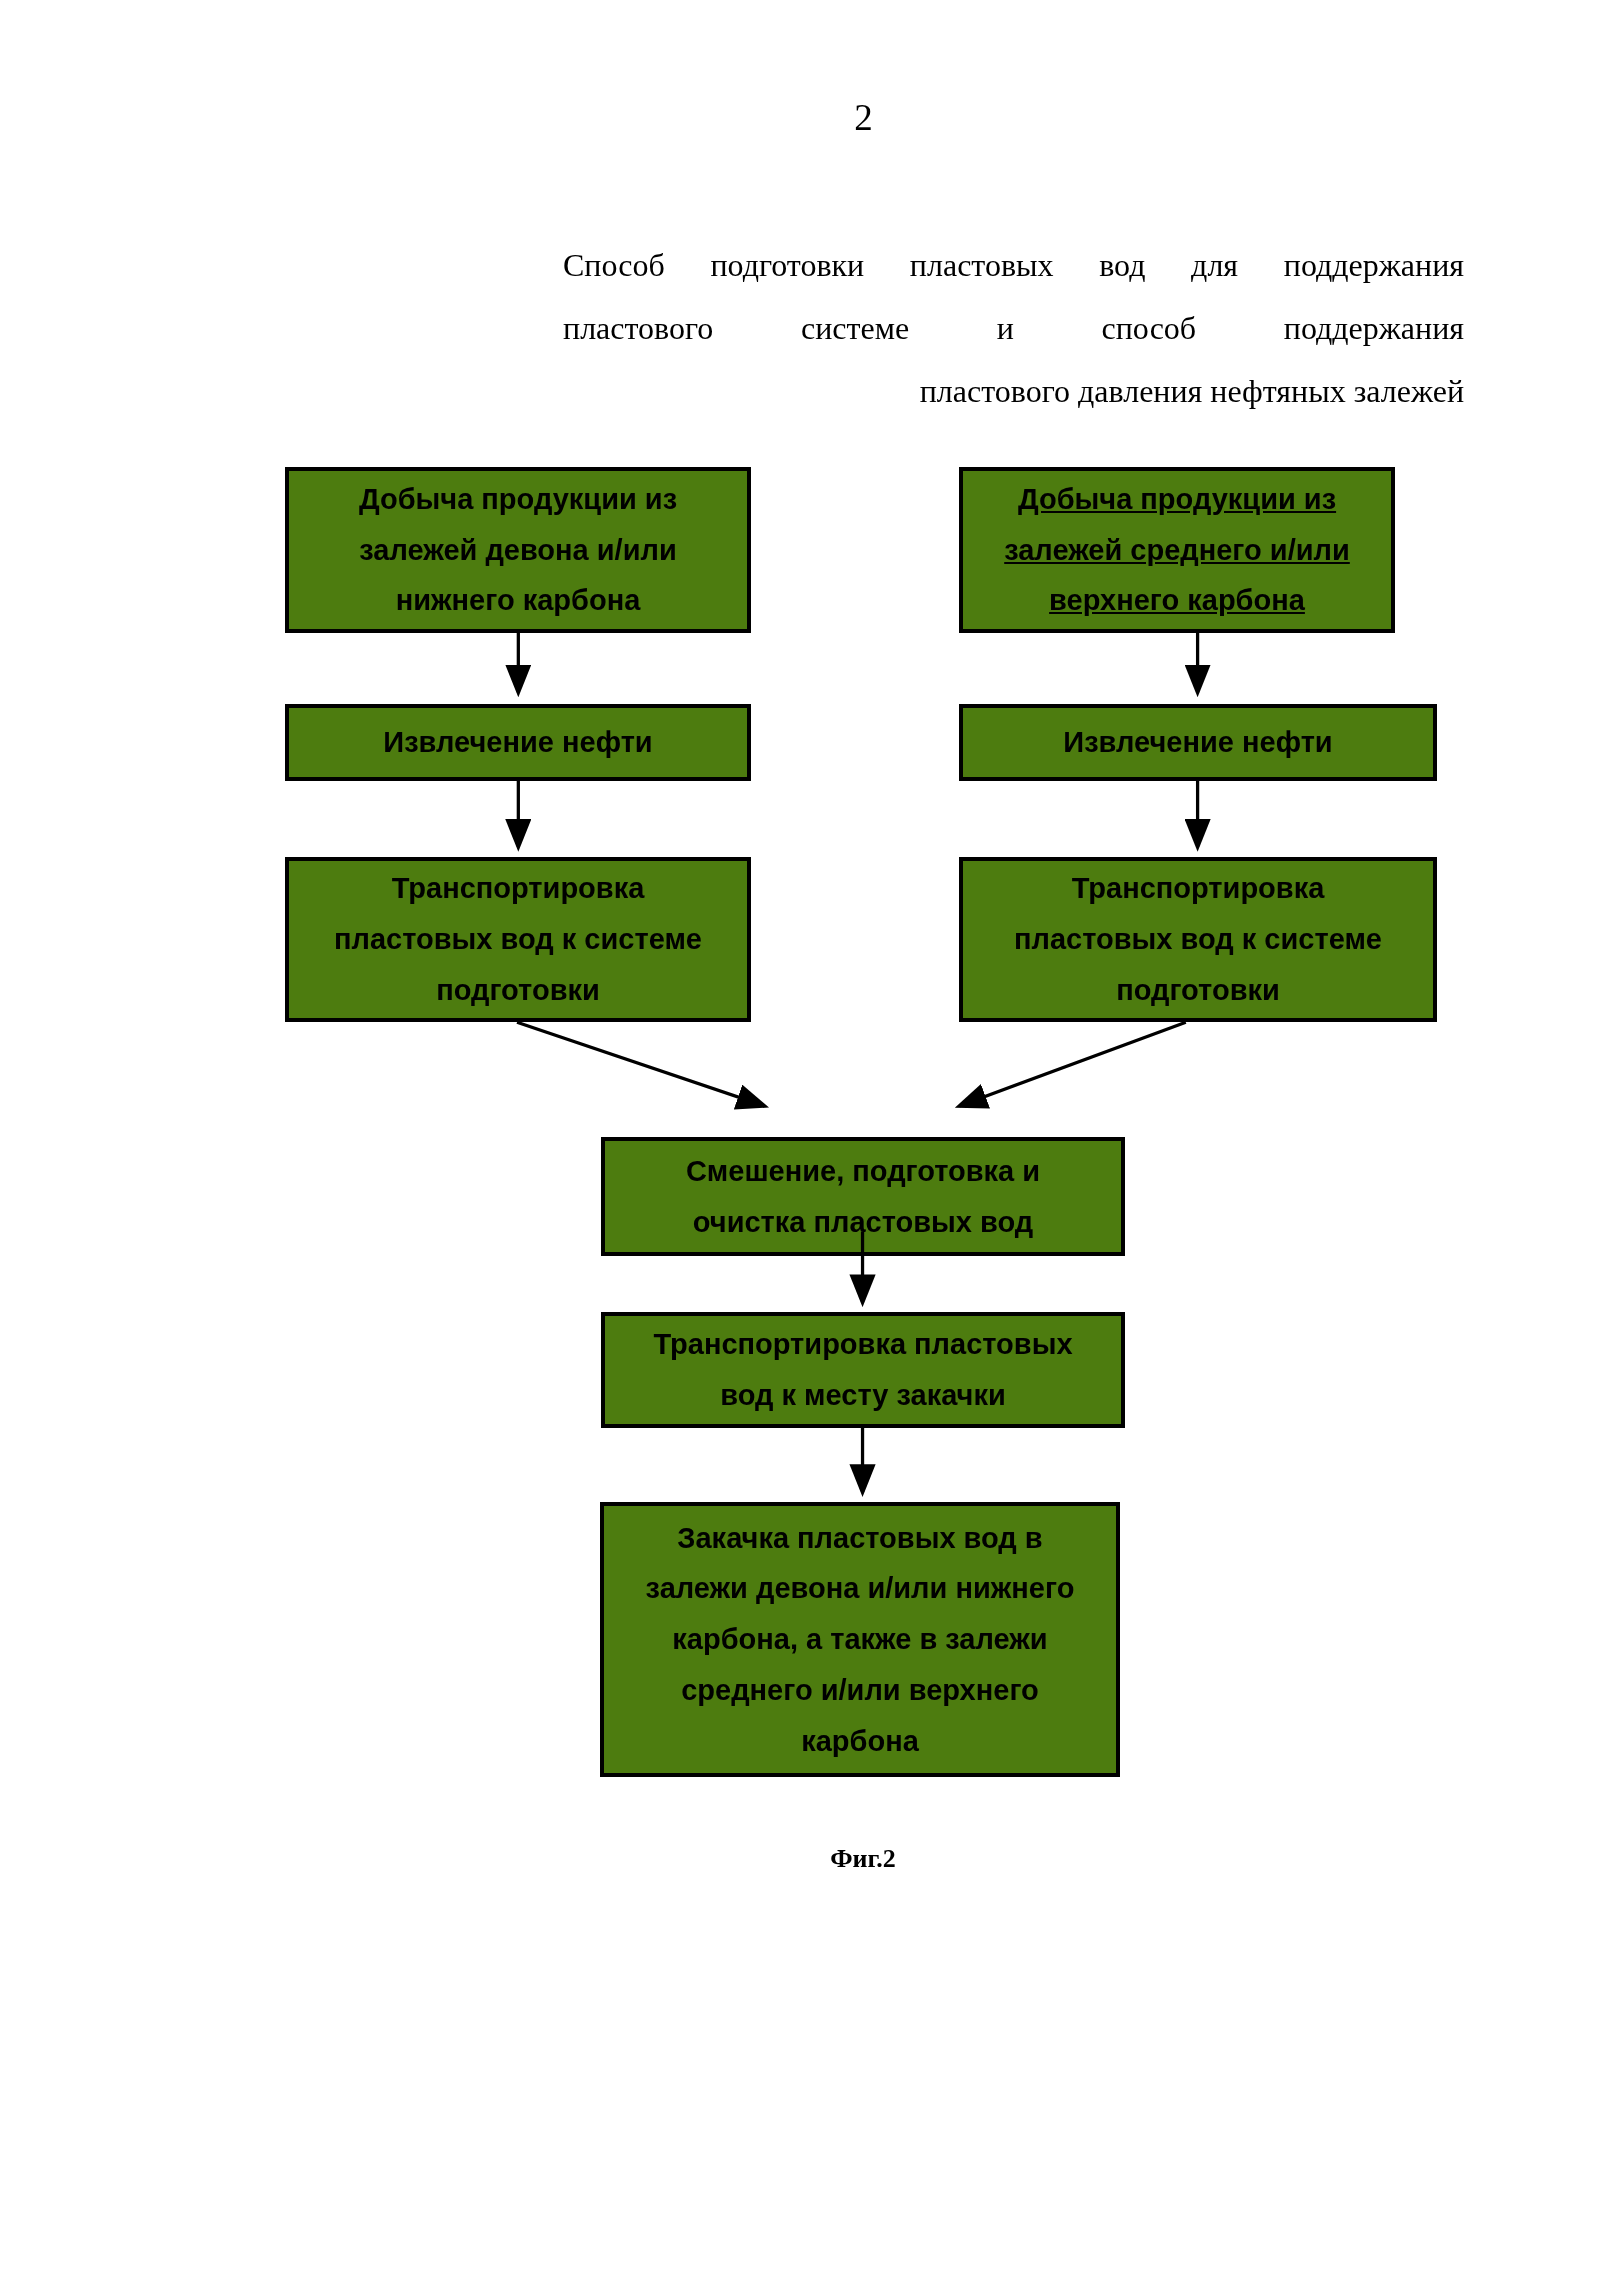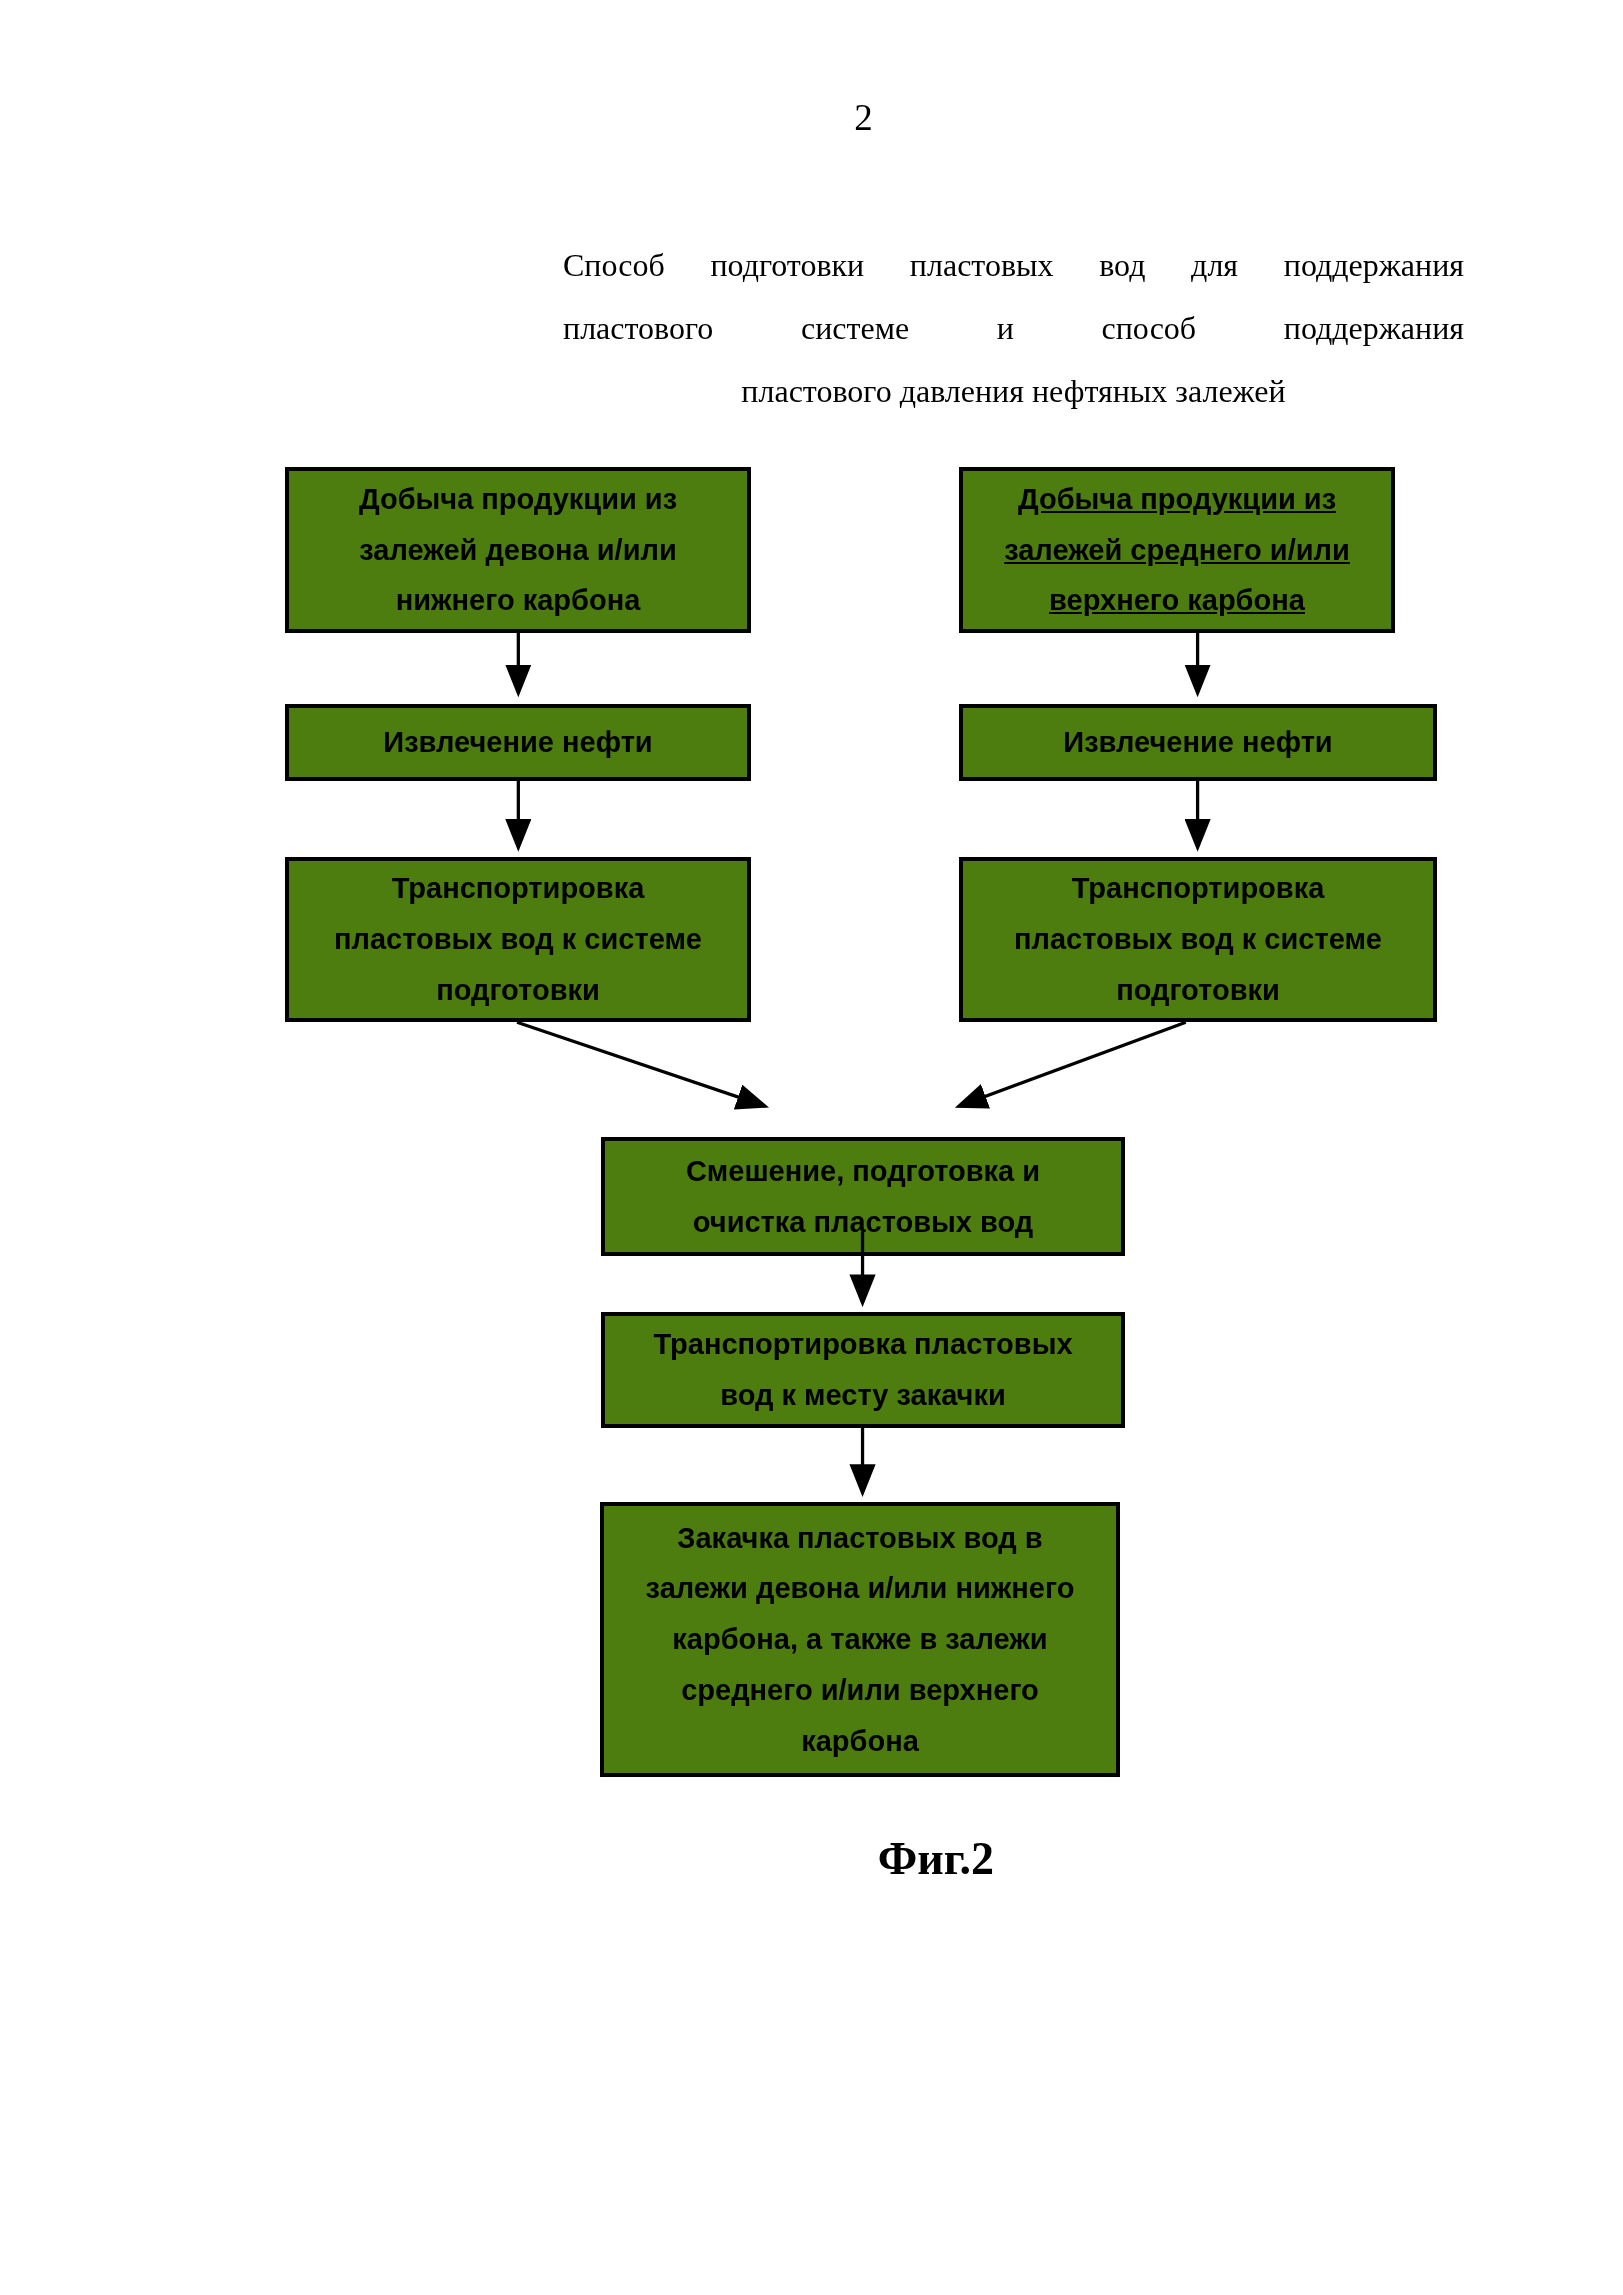--- a/index.html
+++ b/index.html
@@ -34,21 +34,21 @@
     font-family: "Liberation Serif", serif;
     font-size: 32px;
     line-height: 63px;
     color: #000;
   }
   .title-line-just {
     text-align: justify;
     text-align-last: justify;
   }
   .title-line-left {
-    text-align: center;
+    text-align: right;
   }
   .fbox {
     position: absolute;
     box-sizing: border-box;
     border: 4.6px solid #000000;
     background: #4d7c0f;
     display: flex;
     align-items: center;
     justify-content: center;
     text-align: center;
@@ -65,24 +65,24 @@
     top: 0;
     width: 1623px;
     height: 2295px;
     pointer-events: none;
   }
   .fig-caption {
     position: absolute;
     left: 732px;
     top: 1837px;
     width: 262px;
-    text-align: right;
+    text-align: center;
     font-family: "Liberation Serif", serif;
     font-weight: bold;
-    font-size: 46px;
+    font-size: 26px;
     line-height: 43px;
     color: #000;
   }
 </style>
 </head>
 <body>
 
 <div class="page">
 
   <div class="page-number">2</div>

